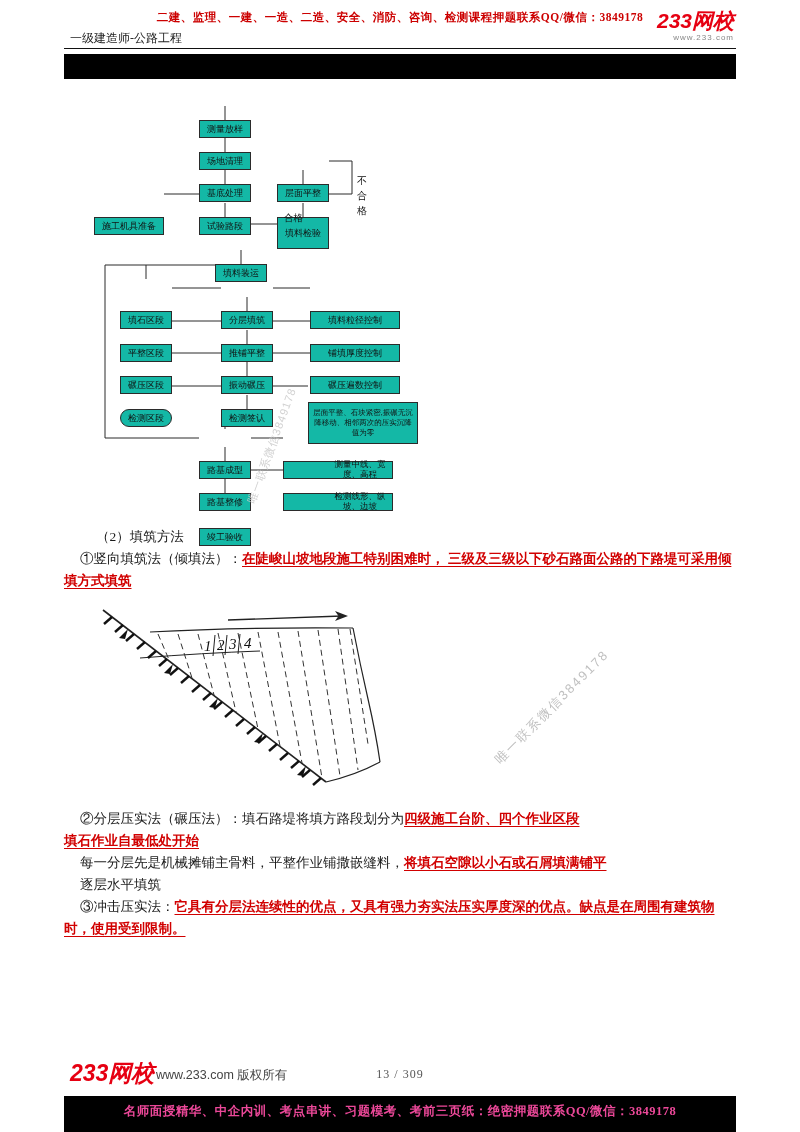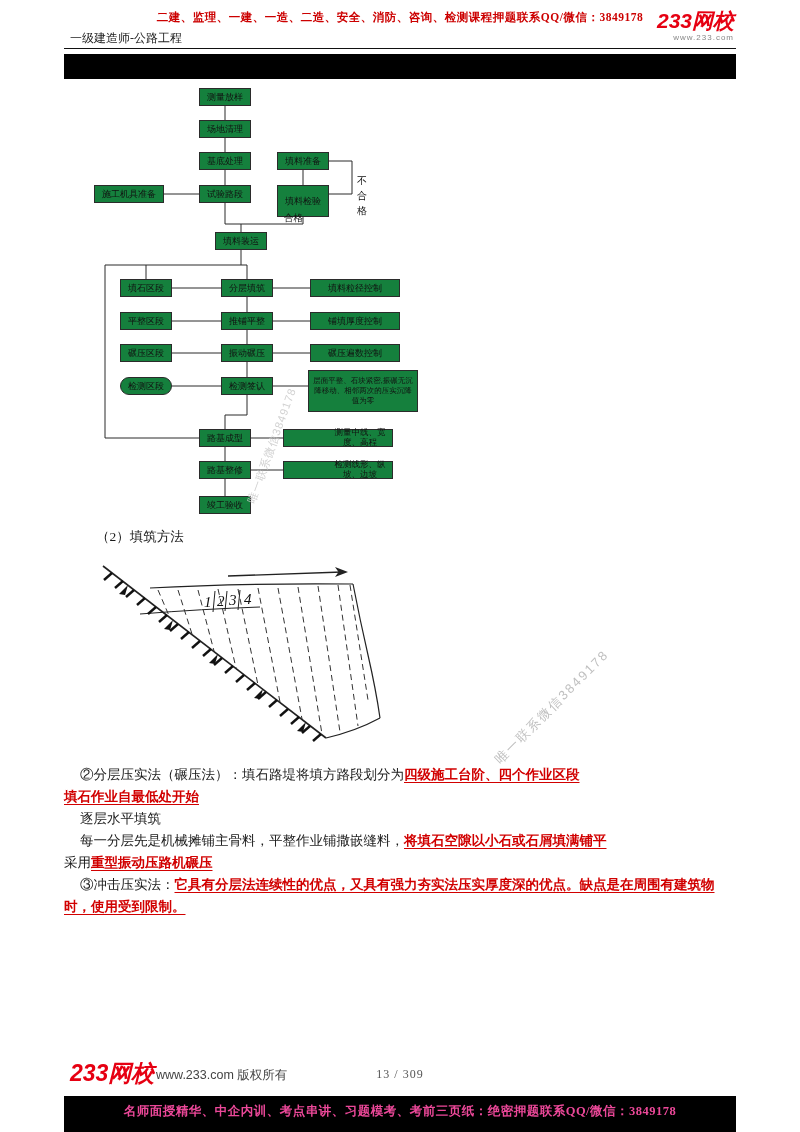--- a/index.html
+++ b/index.html
@@ -26,24 +26,25 @@
   }
   .logo .logo-main{font-size:21px;font-weight:bold;font-style:italic;color:#e60012;
     font-family:"Liberation Sans","DejaVu Sans",sans-serif;}
   .logo .logo-sub{font-size:8px;color:#888;letter-spacing:1px;margin-top:3px;
     font-family:"Liberation Sans","DejaVu Sans",sans-serif;}
 
   
   .flowchart{position:absolute;left:64px;top:80px;width:672px;height:452px;}
   .fc-lines{position:absolute;left:0;top:0;}
   .fc-box{
-    position:absolute;border:1px solid #2b2b2b;background:#15803d;
+    position:absolute;border:1px solid #2b2b2b;background:#14b8a6;
     display:flex;align-items:center;justify-content:center;
     font-size:9px;color:#111;text-align:center;line-height:1.15;
     box-sizing:border-box;
+    margin-top:32px;
   }
   .fc-box.small-note{font-size:7.5px;padding:1px 2px;line-height:1.3;}
   .fc-box.wide-note{font-size:8.5px;padding-left:44px;}
   .fc-label{position:absolute;font-size:9.5px;color:#111;}
   .fc-vtext{
     position:absolute;width:11px;font-size:10px;line-height:15px;
     word-break:break-all;color:#111;margin-top:19px;
   }
 
   
@@ -131,21 +132,21 @@
       <line x1="187" y1="358" x2="219" y2="358"></line>
       <line x1="161" y1="367" x2="161" y2="381"></line>
       <line x1="187" y1="390" x2="219" y2="390"></line>
       <line x1="161" y1="399" x2="161" y2="416"></line>
     </g>
   </svg>
 
   <div class="fc-box" style="left:135px;top:8px;width:52px;height:18px;">测量放样</div>
   <div class="fc-box" style="left:135px;top:40px;width:52px;height:18px;">场地清理</div>
   <div class="fc-box" style="left:135px;top:72px;width:52px;height:18px;">基底处理</div>
-  <div class="fc-box" style="left:213px;top:72px;width:52px;height:18px;">填料准备</div>
+  <div class="fc-box" style="left:213px;top:72px;width:52px;height:18px;">层面平整</div>
   <div class="fc-box" style="left:30px;top:105px;width:70px;height:18px;">施工机具准备</div>
   <div class="fc-box" style="left:135px;top:105px;width:52px;height:18px;">试验路段</div>
   <div class="fc-box" style="left:213px;top:105px;width:52px;height:32px;">填料检验</div>
   <div class="fc-vtext" style="left:293px;top:74px;">不合格</div>
   <div class="fc-label" style="left:220px;top:132px;">合格</div>
   <div class="fc-box" style="left:151px;top:152px;width:52px;height:18px;">填料装运</div>
 
   <div class="fc-box" style="left:56px;top:199px;width:52px;height:18px;">填石区段</div>
   <div class="fc-box" style="left:157px;top:199px;width:52px;height:18px;">分层填筑</div>
   <div class="fc-box" style="left:246px;top:199px;width:90px;height:18px;">填料粒径控制</div>
@@ -165,20 +166,21 @@
   <div class="fc-box" style="left:135px;top:349px;width:52px;height:18px;">路基成型</div>
   <div class="fc-box wide-note" style="left:219px;top:349px;width:110px;height:18px;">测量中线、宽度、高程</div>
   <div class="fc-box" style="left:135px;top:381px;width:52px;height:18px;">路基整修</div>
   <div class="fc-box wide-note" style="left:219px;top:381px;width:110px;height:18px;">检测线形、纵坡、边坡</div>
   <div class="fc-box" style="left:135px;top:416px;width:52px;height:18px;">竣工验收</div>
 </div>
 
 <div class="content">
   <p class="ind32">（2）填筑方法</p>
 
+  <p class="ind16"><span>①竖向填筑法（倾填法）：</span><span class="em-red">在陡峻山坡地段施工特别困难时， 三级及三级以下砂石路面公路的下路堤可采用倾填方式填筑</span></p>
 
   <div class="figure-wrap">
     <svg width="340" height="202" viewBox="0 0 340 202">
 
       <line x1="140" y1="16" x2="254" y2="12" stroke="#222" stroke-width="1.4"></line>
       <path d="M260 12 L247 7 L250.5 12 L247 17 Z" fill="#222"></path>
 
       <path d="M62 28 Q150 23 265 24" fill="none" stroke="#222" stroke-width="1.2"></path>
 
       <path d="M52 54 Q115 49 172 47" fill="none" stroke="#222" stroke-width="1"></path>
@@ -244,23 +246,22 @@
         <text x="116" y="47">1</text>
         <text x="129" y="46">2</text>
         <text x="141" y="45">3</text>
         <text x="156" y="44">4</text>
       </g>
     </svg>
   </div>
 
   <p class="ind16"><span>②分层压实法（碾压法）：填石路堤将填方路段划分为</span><span class="em-red">四级施工台阶、四个作业区段</span></p>
   <p><span class="em-red">填石作业自最低处开始</span></p>
+  <p class="ind16"><span>每一分层先是机械摊铺主骨料，平整作业铺撒嵌缝料，</span><span class="em-red">将填石空隙以小石或石屑填满铺平</span></p>
   <p class="ind16"><span>逐层水平填筑</span></p>
-  <p class="ind16"><span>每一分层先是机械摊铺主骨料，平整作业铺撒嵌缝料，</span><span class="em-red">将填石空隙以小石或石屑填满铺平</span></p>
-  <p><span>采用</span><span class="em-red">重型振动压路机碾压</span></p>
   <p class="ind16"><span>③冲击压实法：</span><span class="em-red">它具有分层法连续性的优点，又具有强力夯实法压实厚度深的优点。缺点是在周围有建筑物时，使用受到限制。</span></p>
 </div>
 
 <div class="watermark wm-chart">唯一联系微信3849178</div>
 <div class="watermark wm-main">唯一联系微信3849178</div>
 
 <div class="footer">
   <div class="footer-logo">233网校</div>
   <div class="footer-copy">www.233.com 版权所有</div>
   <div class="footer-page">13 / 309</div>

